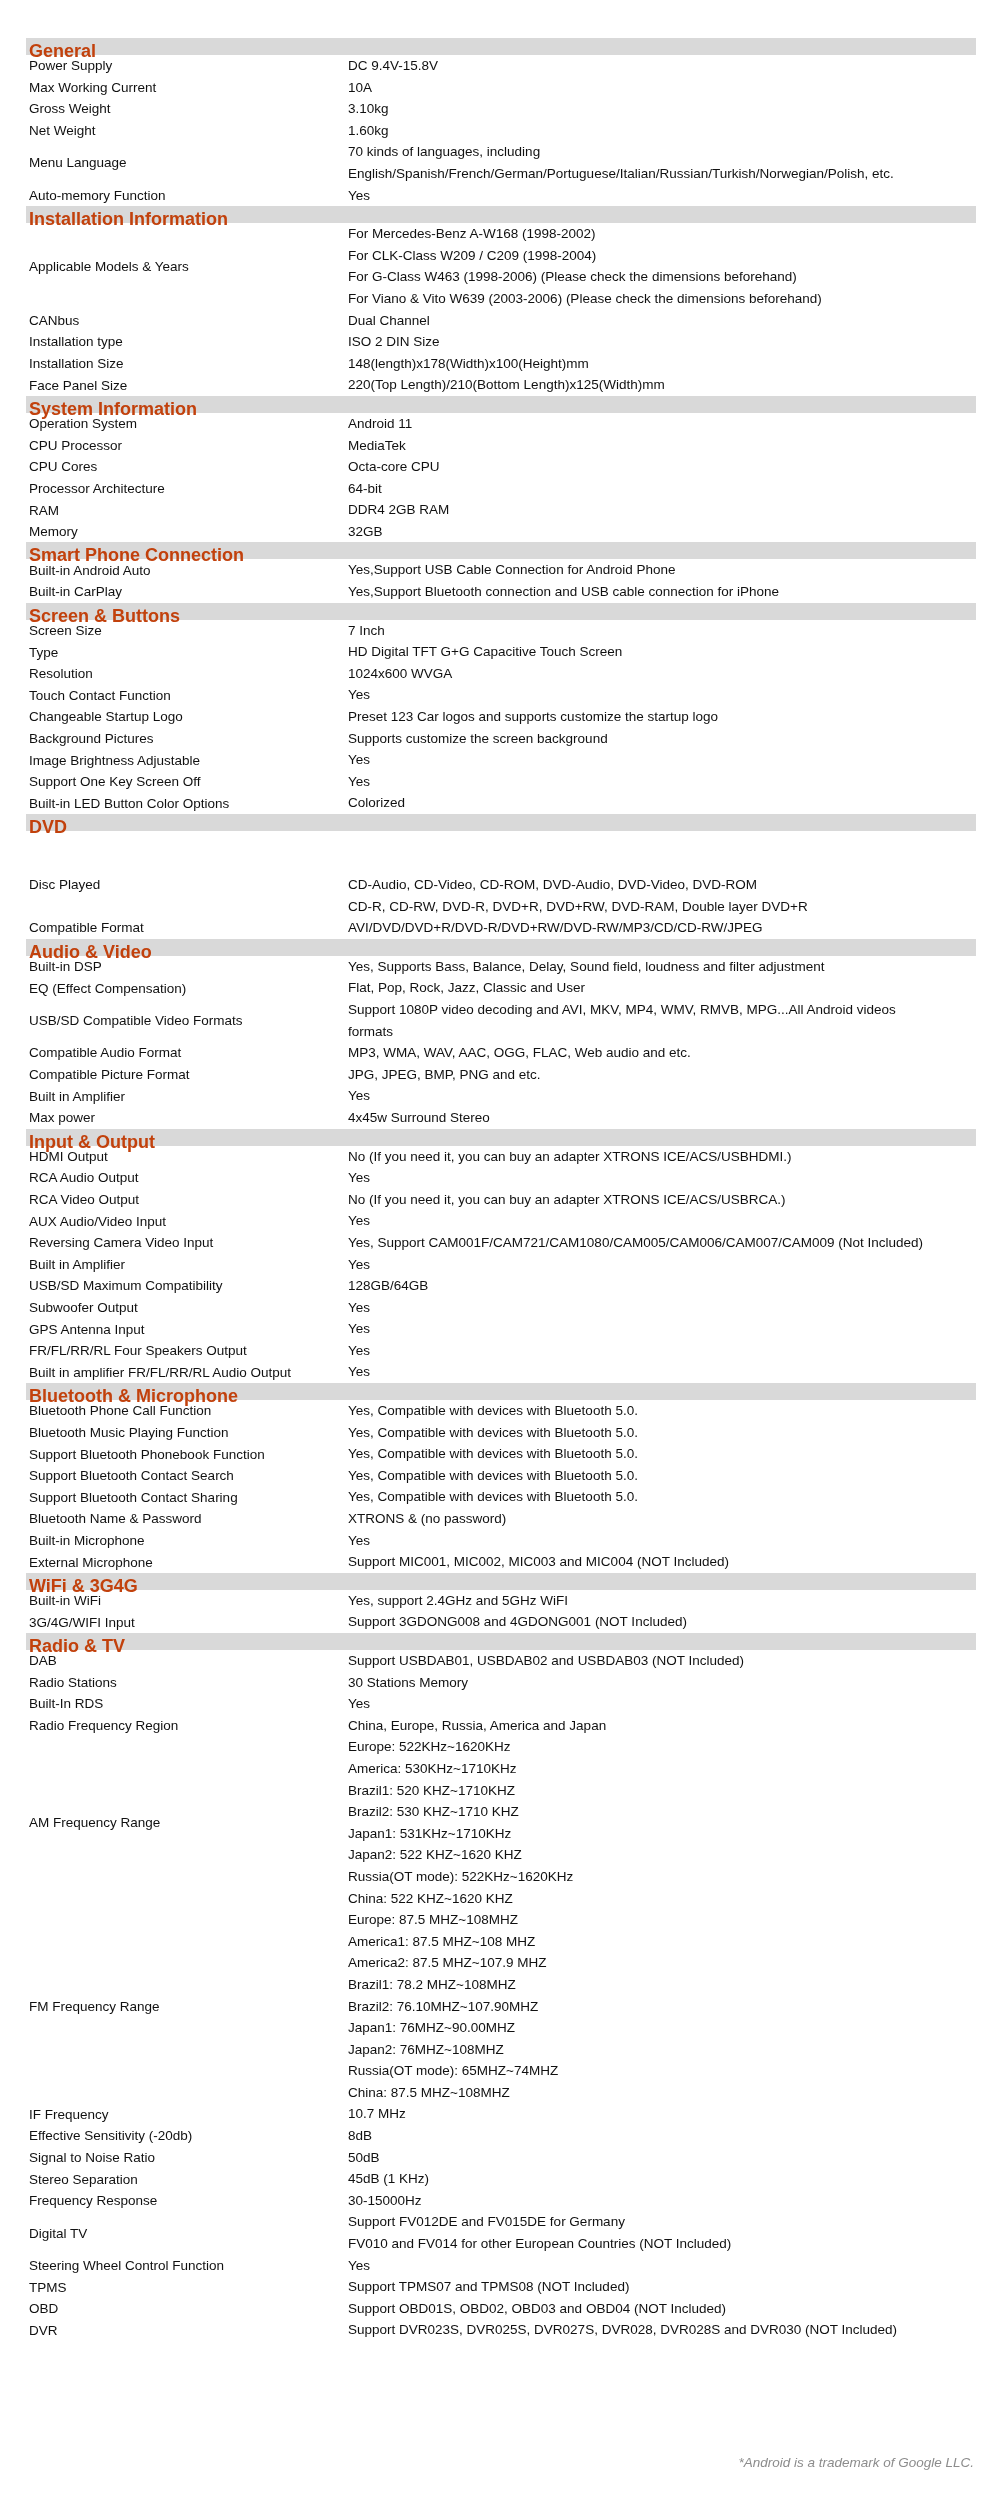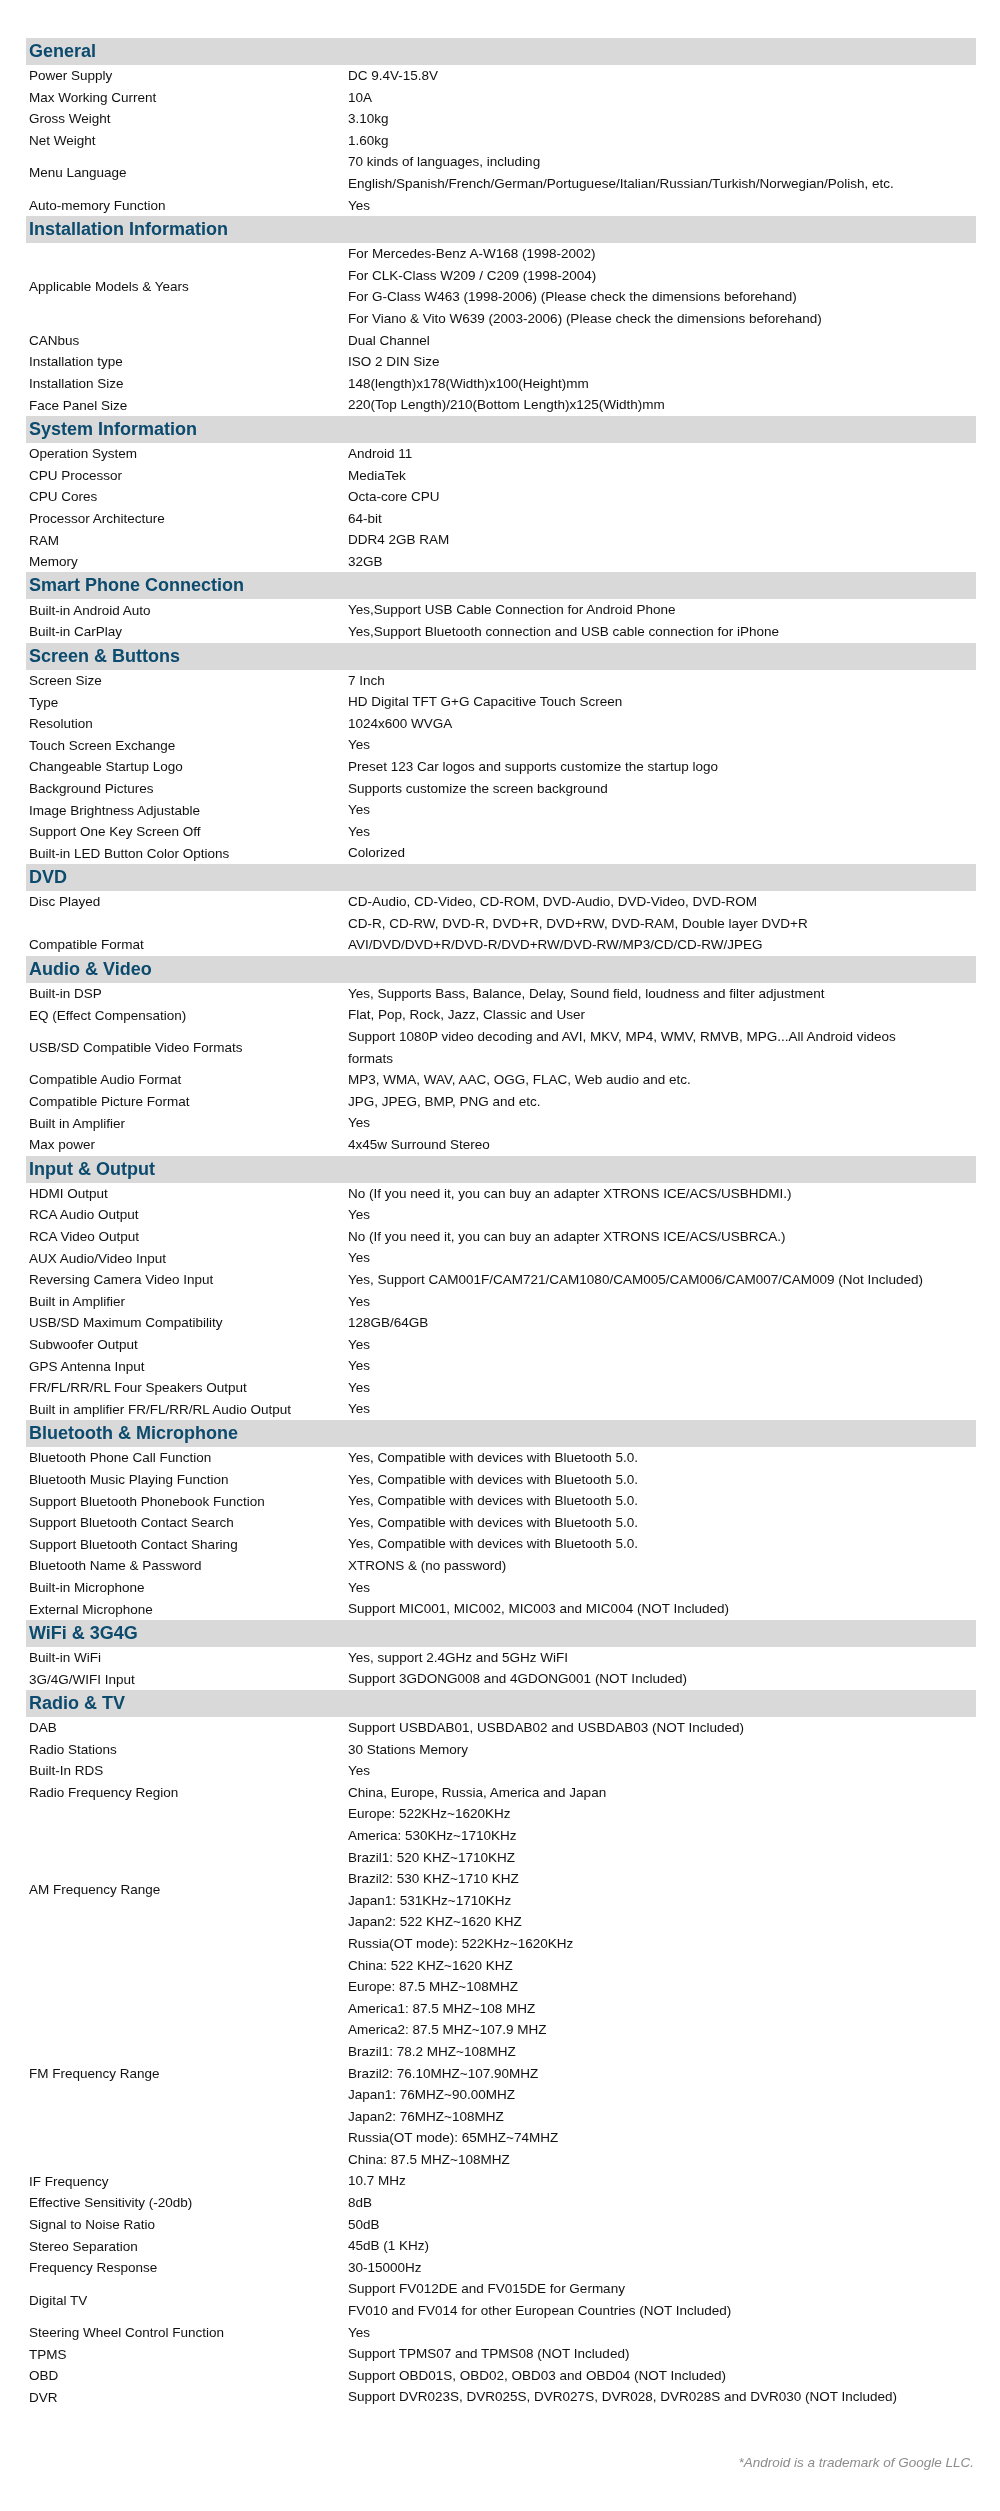--- a/index.html
+++ b/index.html
@@ -12,26 +12,26 @@
     overflow: hidden;
   }
   #spec {
     position: absolute;
     left: 26px;
     top: 38px;
     width: 950px;
   }
   .section-header {
     background: #d9d9d9;
-    height: 27px;
+    height: 17px;
     line-height: 27px;
     padding-left: 3px;
     font-weight: bold;
     font-size: 18px;
-    color: #0c4a6e;
+    color: #c2410c;
     box-sizing: border-box;
   }
   .row {
     display: flex;
     align-items: center;
     font-size: 13.5px;
     color: #111;
   }
   .row .label {
     width: 322px;
@@ -206,21 +206,21 @@
           <div class="line">HD Digital TFT G+G Capacitive Touch Screen</div>
         </div>
       </div>
       <div class="row">
         <div class="label">Resolution</div>
         <div class="value">
           <div class="line">1024x600 WVGA</div>
         </div>
       </div>
       <div class="row">
-        <div class="label">Touch Screen Exchange</div>
+        <div class="label">Touch Contact Function</div>
         <div class="value">
           <div class="line">Yes</div>
         </div>
       </div>
       <div class="row">
         <div class="label">Changeable Startup Logo</div>
         <div class="value">
           <div class="line">Preset 123 Car logos and supports customize the startup logo</div>
         </div>
       </div>
@@ -244,21 +244,21 @@
       </div>
       <div class="row">
         <div class="label">Built-in LED Button Color Options</div>
         <div class="value">
           <div class="line">Colorized</div>
         </div>
       </div>
     </div>
     <div>
       <div class="section-header">DVD</div>
-      <div class="row" style="align-items: flex-start;">
+      <div class="row" style="align-items: flex-start; margin-top: 43px;">
         <div class="label" style="height: 21.6px; line-height: 21.6px;">Disc Played</div>
         <div class="value">
           <div class="line">CD-Audio, CD-Video, CD-ROM, DVD-Audio, DVD-Video, DVD-ROM</div>
           <div class="line">CD-R, CD-RW, DVD-R, DVD+R, DVD+RW, DVD-RAM, Double layer DVD+R</div>
         </div>
       </div>
       <div class="row">
         <div class="label">Compatible Format</div>
         <div class="value">
           <div class="line">AVI/DVD/DVD+R/DVD-R/DVD+RW/DVD-RW/MP3/CD/CD-RW/JPEG</div>

